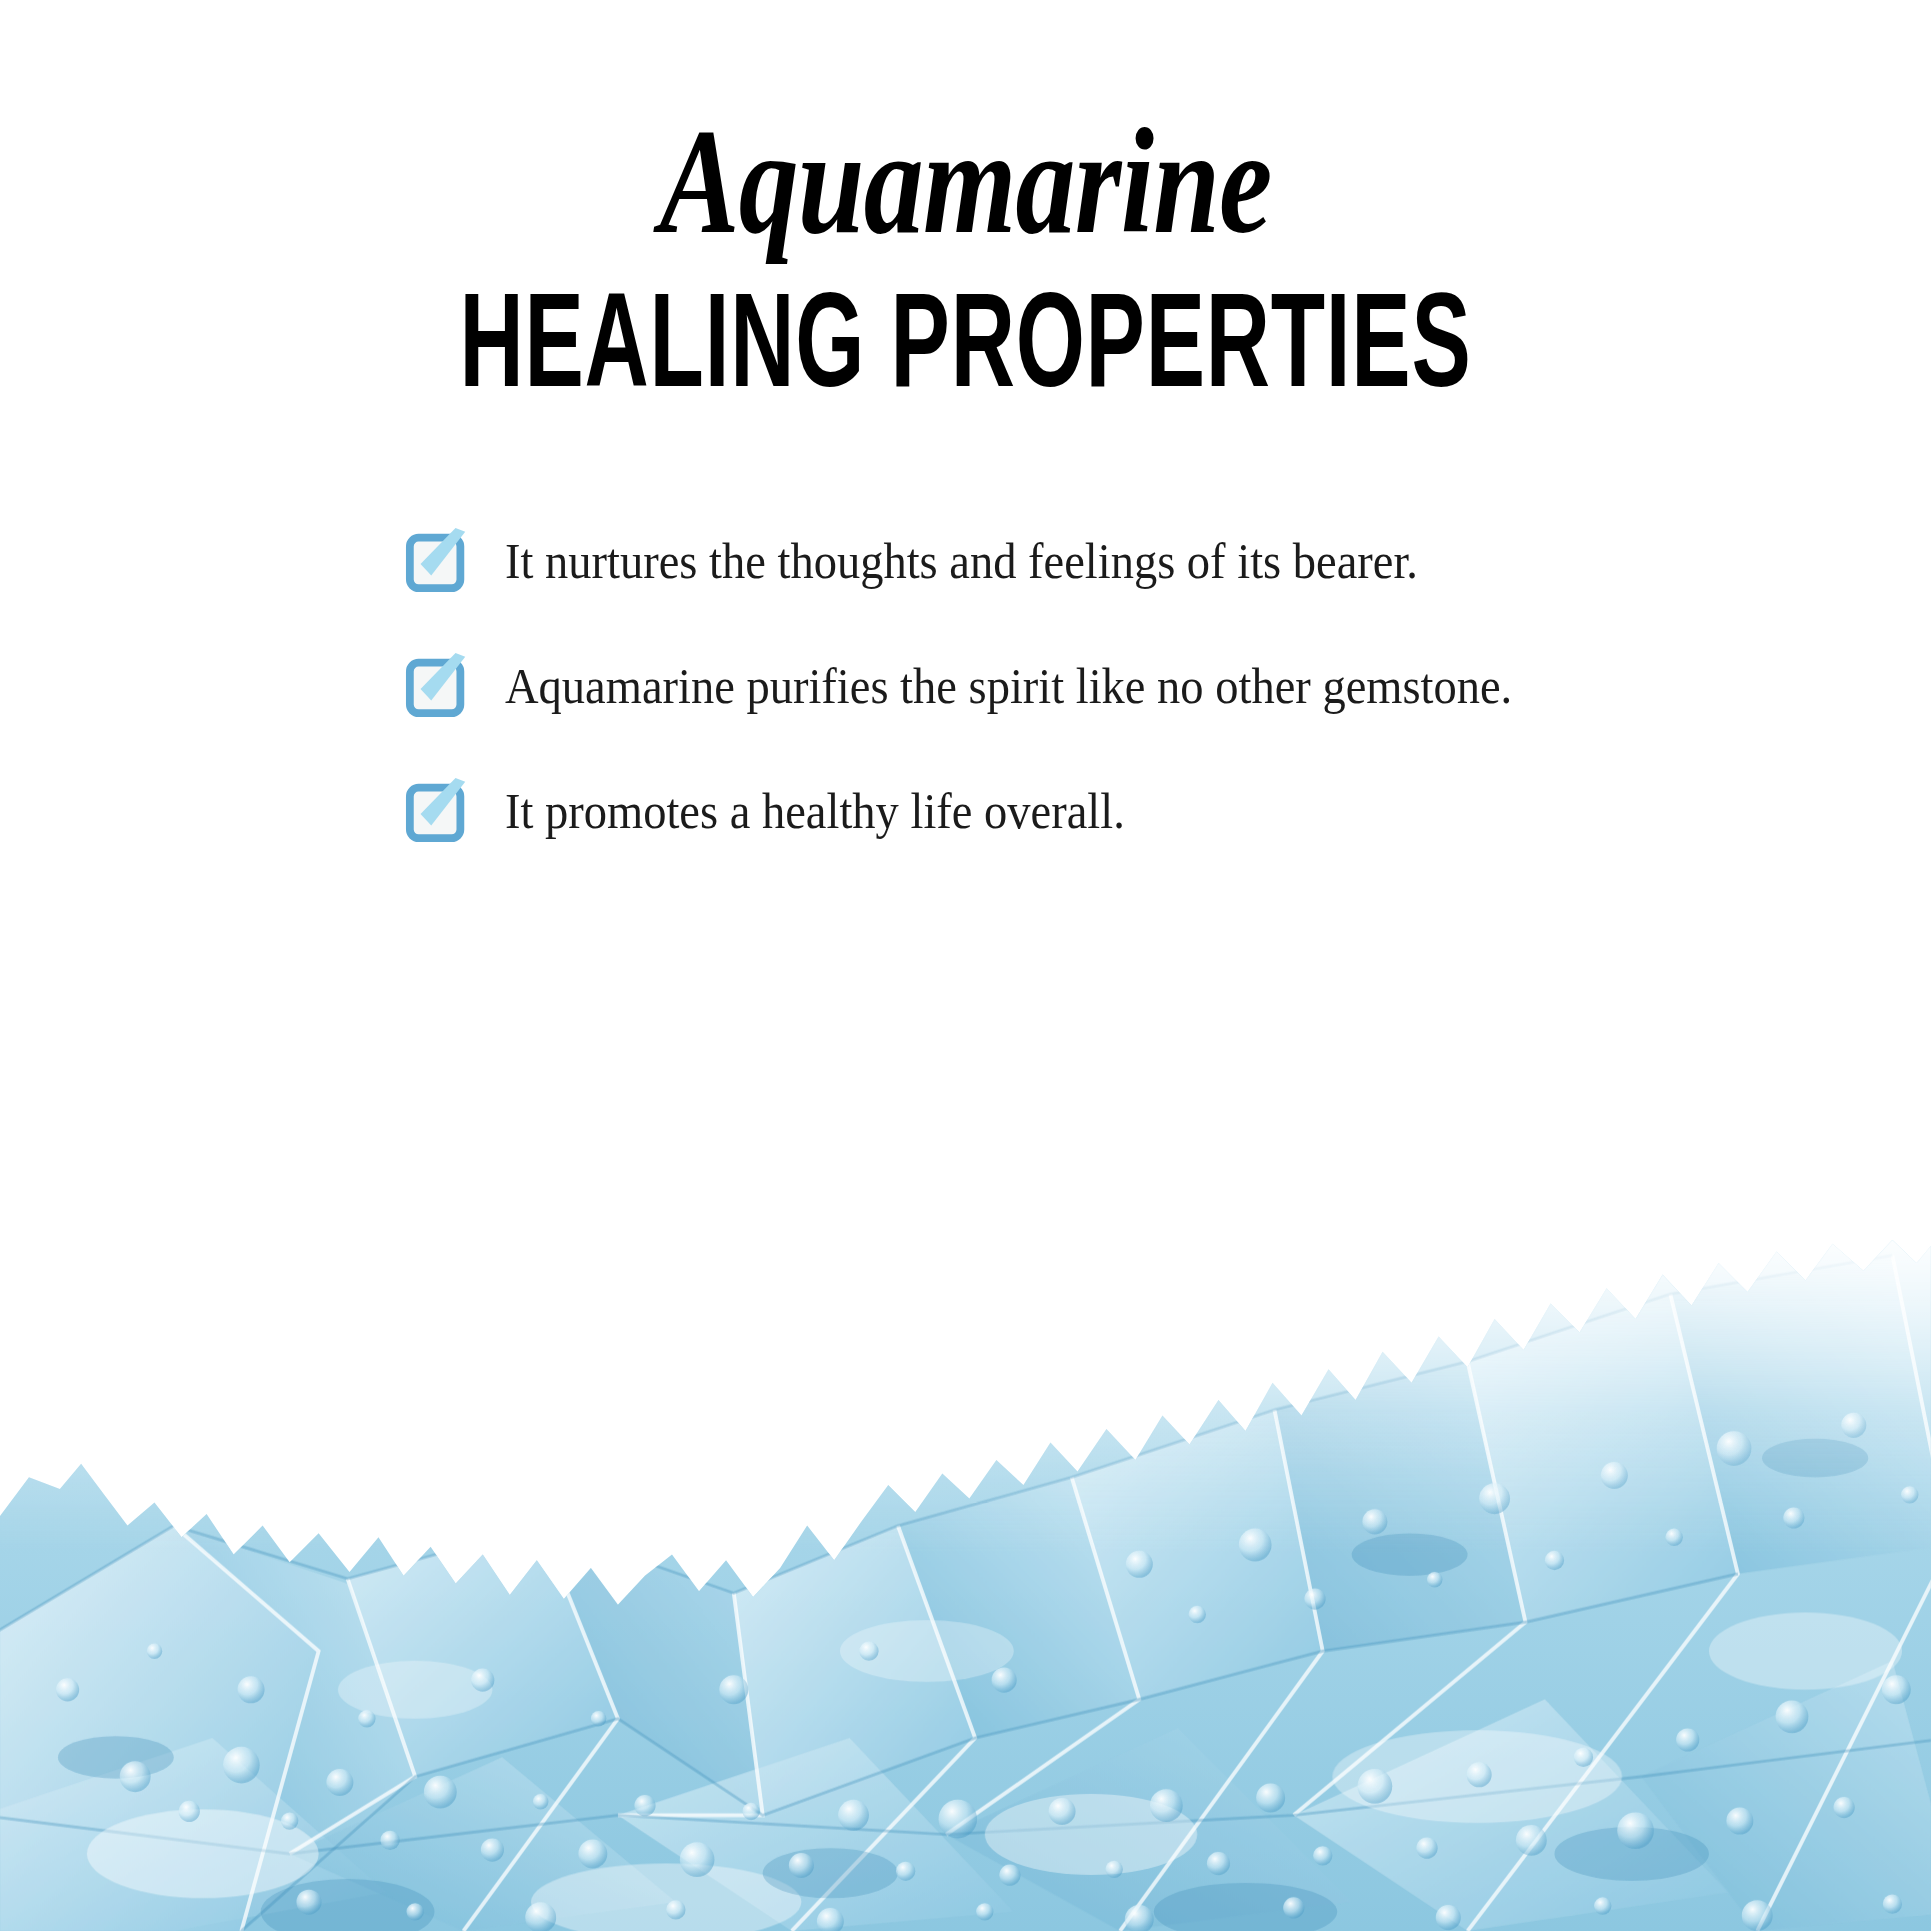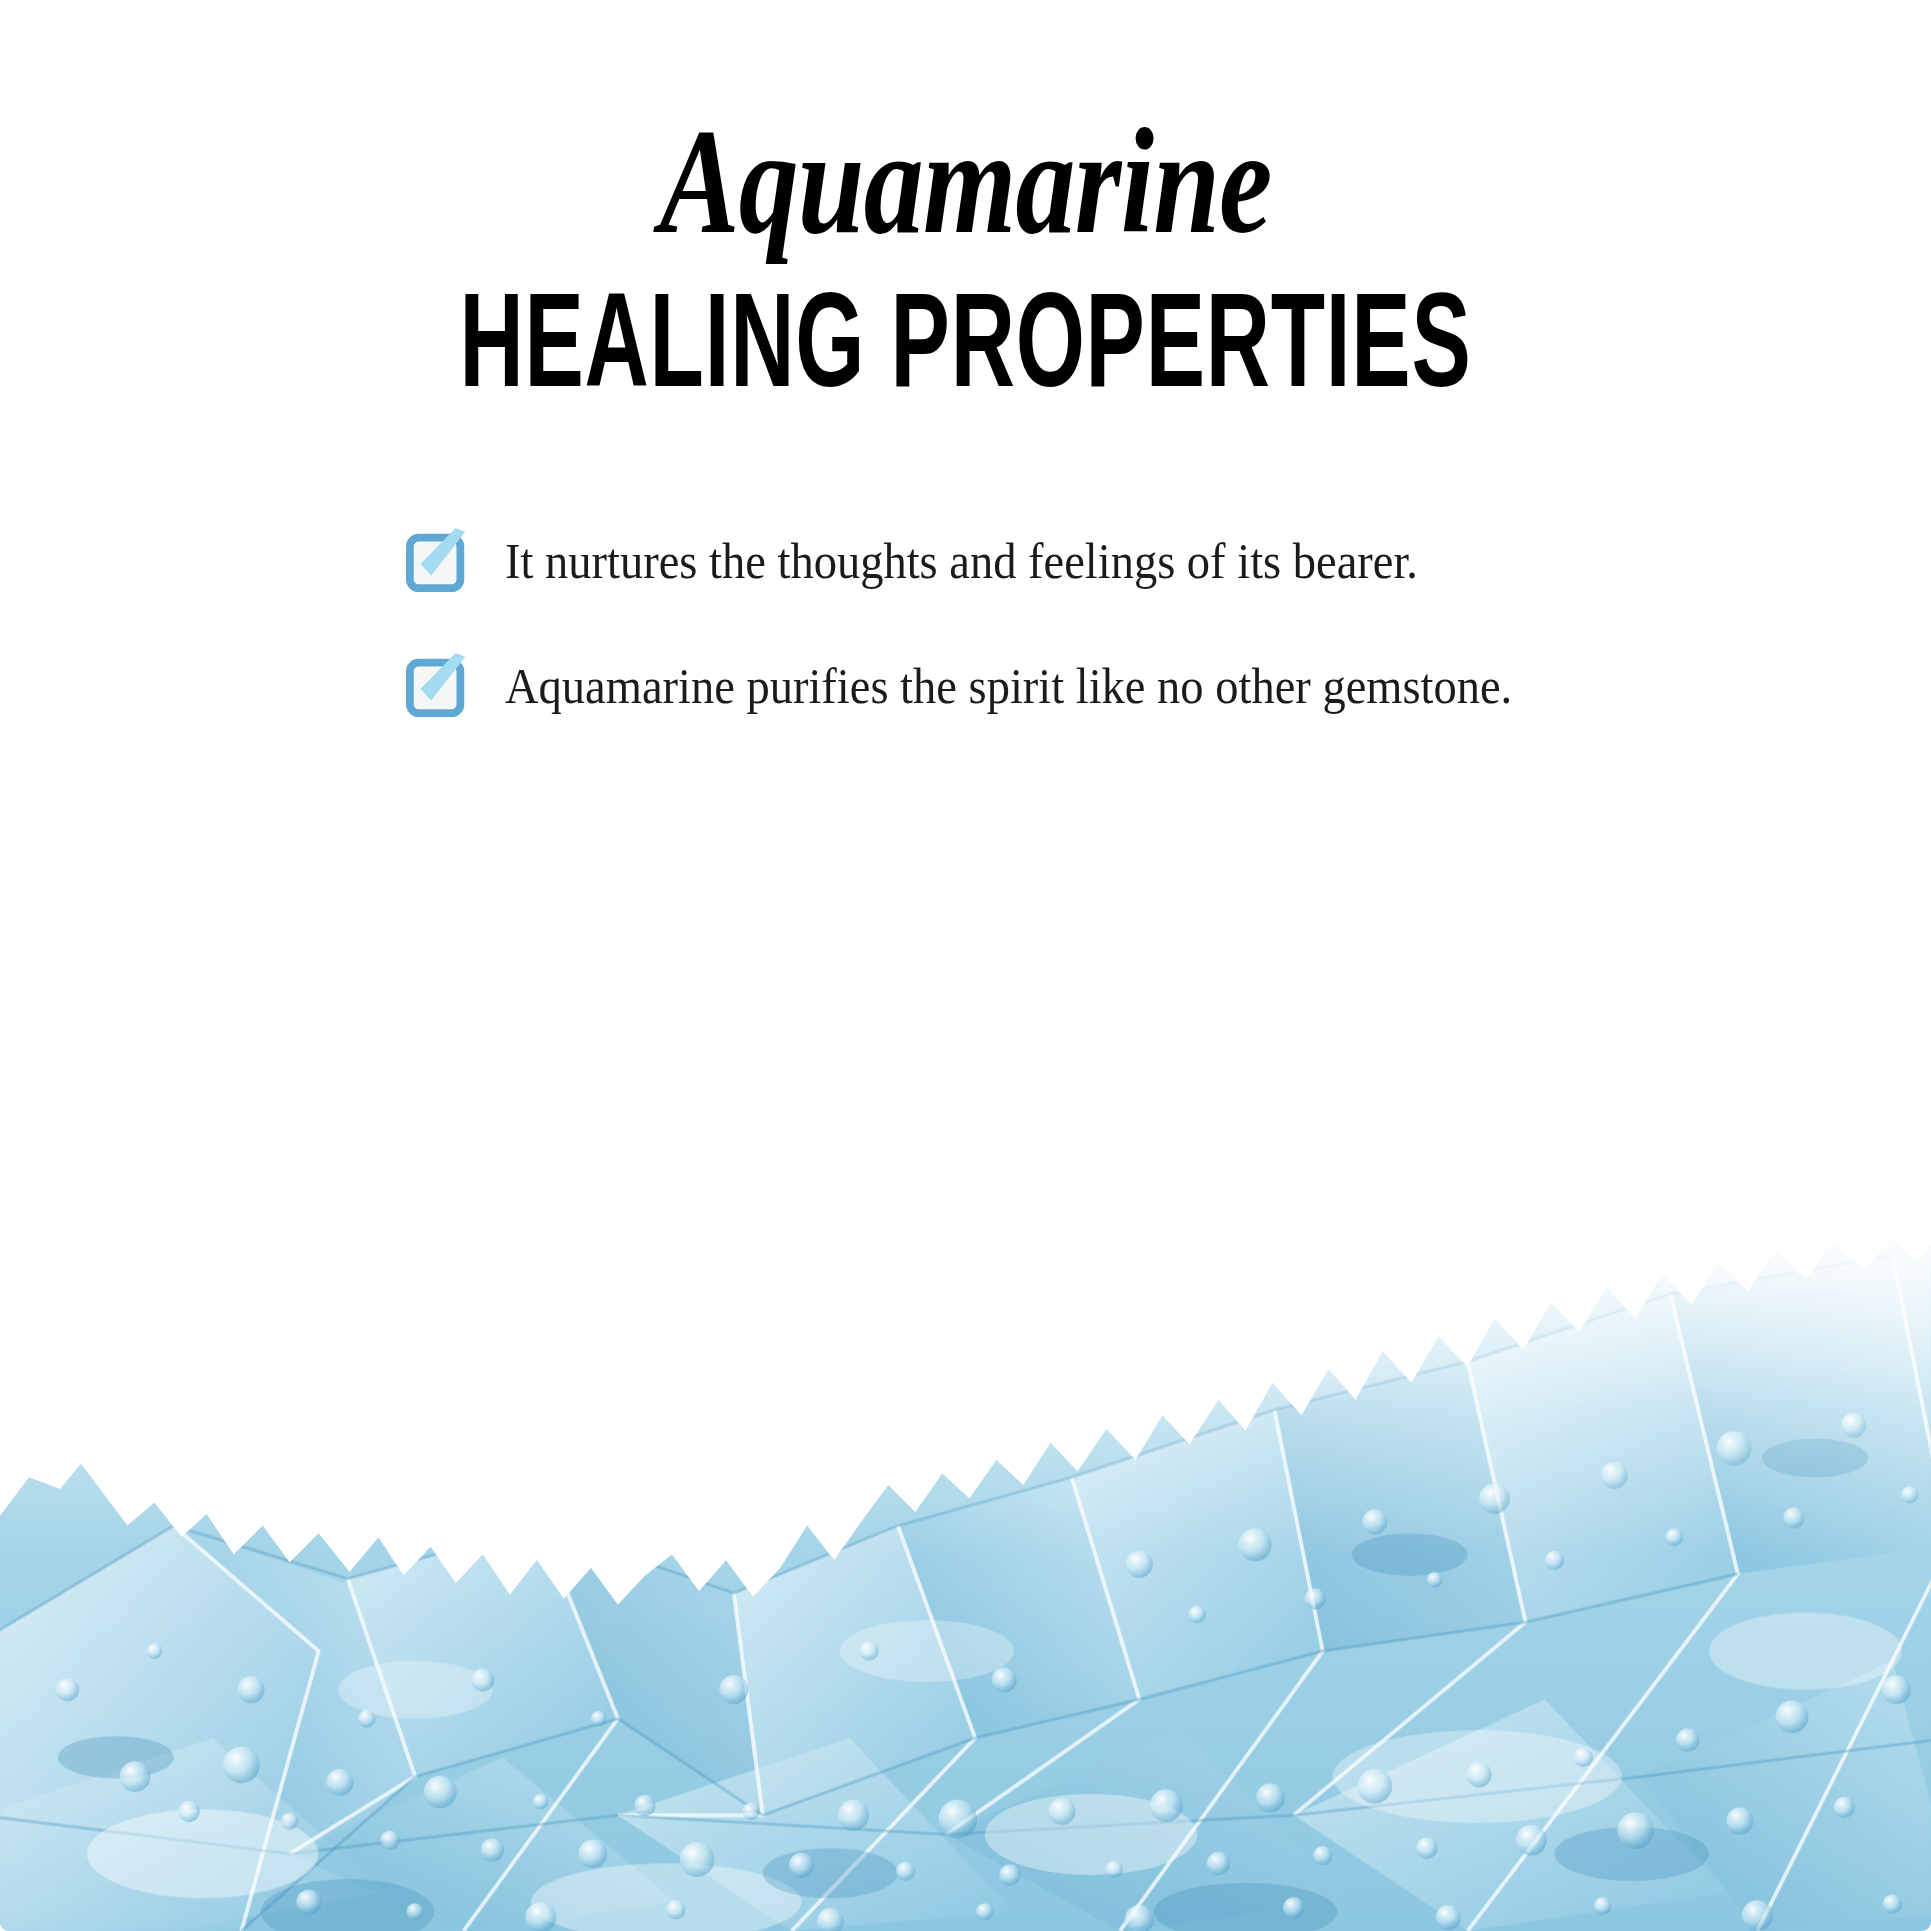--- a/index.html
+++ b/index.html
@@ -8,21 +8,20 @@
     padding: 0;
     background: #ffffff;
   }
   #poster {
     position: relative;
     width: 1931px;
     height: 1931px;
     background: #ffffff;
     overflow: hidden;
     font-family: "Liberation Serif", "DejaVu Serif", serif;
-    border-radius: 9px;
   }
 
   
   .header {
     position: absolute;
     top: 0;
     left: 0;
     width: 1931px;
     text-align: center;
   }
@@ -128,20 +127,29 @@
       <span class="checkbox">
         <svg viewBox="0 0 70 70" xmlns="http://www.w3.org/2000/svg">
           <rect x="5" y="11" width="52" height="52" rx="9" ry="9" fill="#f5f7f7" stroke="#5fa8d3" stroke-width="8"></rect>
           <path d="M16 38 L27 50 L62 5 L52 1 Z" fill="#a5dbf0"></path>
         </svg>
       </span>
       <span class="item-text">Aquamarine purifies the spirit like no other gemstone.</span>
     </div>
 
 
+    <div class="list-item">
+      <span class="checkbox">
+        <svg viewBox="0 0 70 70" xmlns="http://www.w3.org/2000/svg">
+          <rect x="5" y="11" width="52" height="52" rx="9" ry="9" fill="#f5f7f7" stroke="#5fa8d3" stroke-width="8"></rect>
+          <path d="M16 38 L27 50 L62 5 L52 1 Z" fill="#a5dbf0"></path>
+        </svg>
+      </span>
+      <span class="item-text">It promotes a healthy life overall.</span>
+    </div>
 
   </div>
 
   <div class="ice-wrap">
     <svg viewBox="0 0 2000 720" xmlns="http://www.w3.org/2000/svg" preserveAspectRatio="none">
       <defs>
         <linearGradient id="gIceBody" x1="0" y1="0" x2="0" y2="1">
           <stop offset="0%" stop-color="#cfe9f5"></stop>
           <stop offset="35%" stop-color="#a9d7ea"></stop>
           <stop offset="100%" stop-color="#8cc7e0"></stop>

